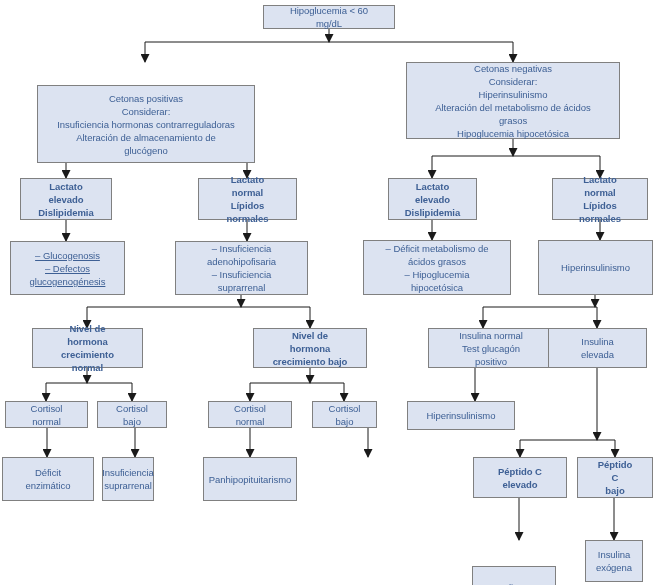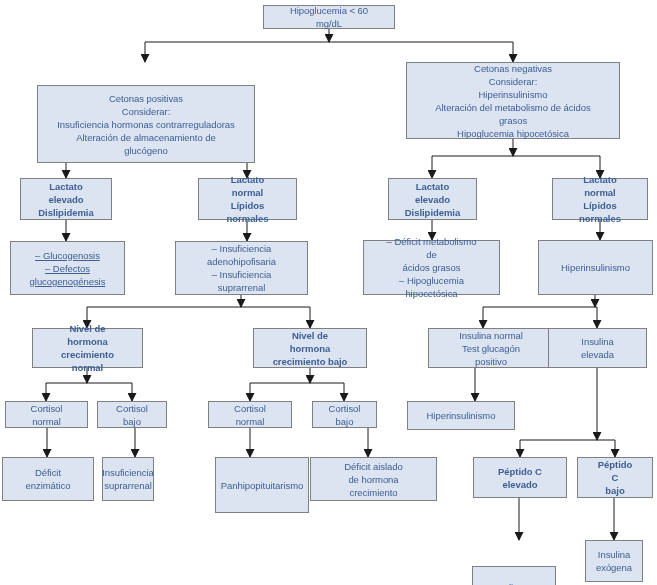--- a/index.html
+++ b/index.html
@@ -96,44 +96,42 @@
     <div class="node bold" style="left: 388px; top: 178px; width: 89px; height: 42px;">Lactato elevado
 Dislipidemia</div>
     <div class="node bold" style="left: 552px; top: 178px; width: 96px; height: 42px;">Lactato normal
 Lípidos normales</div>
     <div class="node" style="left: 10px; top: 241px; width: 115px; height: 54px; text-decoration: underline;">– Glucogenosis
 – Defectos
 glucogenogénesis</div>
     <div class="node" style="left: 175px; top: 241px; width: 133px; height: 54px;">– Insuficiencia
 adenohipofisaria
 – Insuficiencia suprarrenal</div>
-    <div class="node" style="left: 363px; top: 240px; width: 137px; height: 55px;">– Déficit metabolismo de
+    <div class="node" style="left: 363px; top: 240px; width: 148px; height: 55px;">– Déficit metabolismo de
 ácidos grasos
 – Hipoglucemia hipocetósica</div>
     <div class="node" style="left: 538px; top: 240px; width: 115px; height: 55px;">Hiperinsulinismo</div>
     <div class="node bold" style="left: 32px; top: 328px; width: 111px; height: 40px;">Nivel de hormona
 crecimiento normal</div>
     <div class="node bold" style="left: 253px; top: 328px; width: 114px; height: 40px;">Nivel de hormona
 crecimiento bajo</div>
     <div class="node" style="left: 428px; top: 328px; width: 126px; height: 40px;">Insulina normal
 Test glucagón positivo</div>
     <div class="node" style="left: 548px; top: 328px; width: 99px; height: 40px;">Insulina
 elevada</div>
     <div class="node" style="left: 5px; top: 401px; width: 83px; height: 27px;">Cortisol normal</div>
     <div class="node" style="left: 97px; top: 401px; width: 70px; height: 27px;">Cortisol bajo</div>
     <div class="node" style="left: 208px; top: 401px; width: 84px; height: 27px;">Cortisol normal</div>
     <div class="node" style="left: 312px; top: 401px; width: 65px; height: 27px;">Cortisol bajo</div>
     <div class="node" style="left: 407px; top: 401px; width: 108px; height: 29px;">Hiperinsulinismo</div>
     <div class="node" style="left: 2px; top: 457px; width: 92px; height: 44px;">Déficit
 enzimático</div>
     <div class="node" style="left: 102px; top: 457px; width: 52px; height: 44px;">Insuficiencia
 suprarrenal</div>
-    <div class="node" style="left: 215px; top: 457px; width: 94px; height: 56px;">Panhipopituitarismo</div>
-    <div class="node" style="left: 310px; top: 457px; width: 127px; height: 44px;">Déficit aislado
-de hormona crecimiento</div>
+    <div class="node" style="left: 203px; top: 457px; width: 94px; height: 44px;">Panhipopituitarismo</div>
     <div class="node bold" style="left: 473px; top: 457px; width: 94px; height: 41px;">Péptido C
 elevado</div>
     <div class="node bold" style="left: 577px; top: 457px; width: 76px; height: 41px;">Péptido C
 bajo</div>
     <div class="node" style="left: 472px; top: 566px; width: 84px; height: 42px; text-decoration: underline;">Insulinoma</div>
     <div class="node" style="left: 585px; top: 540px; width: 58px; height: 42px;">Insulina
 exógena</div>
   </div>
 
 </body></html>

